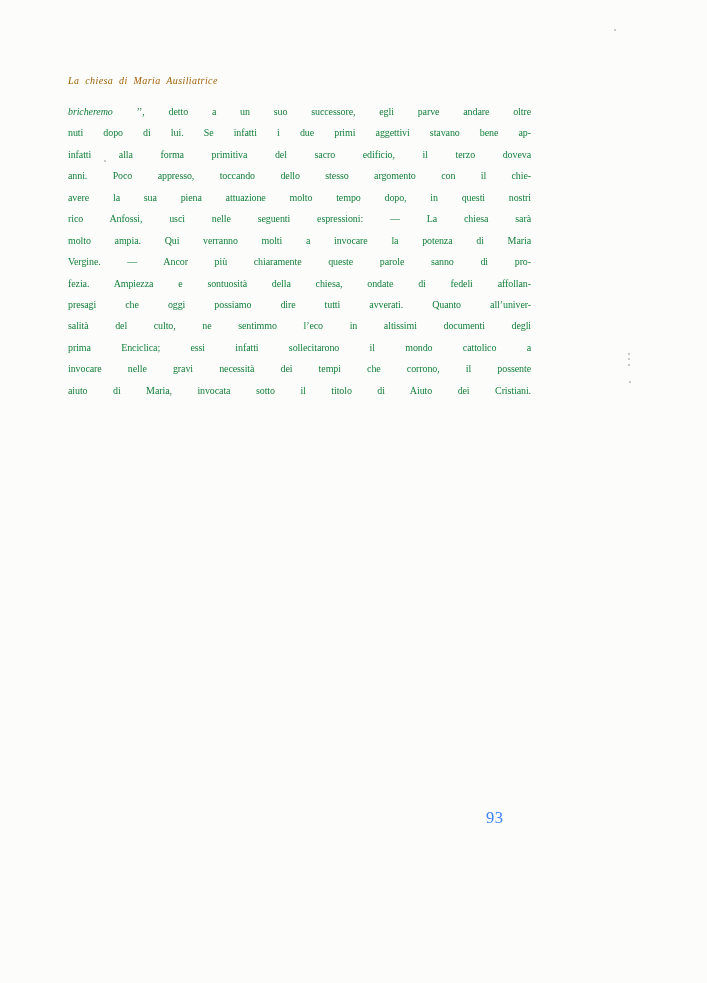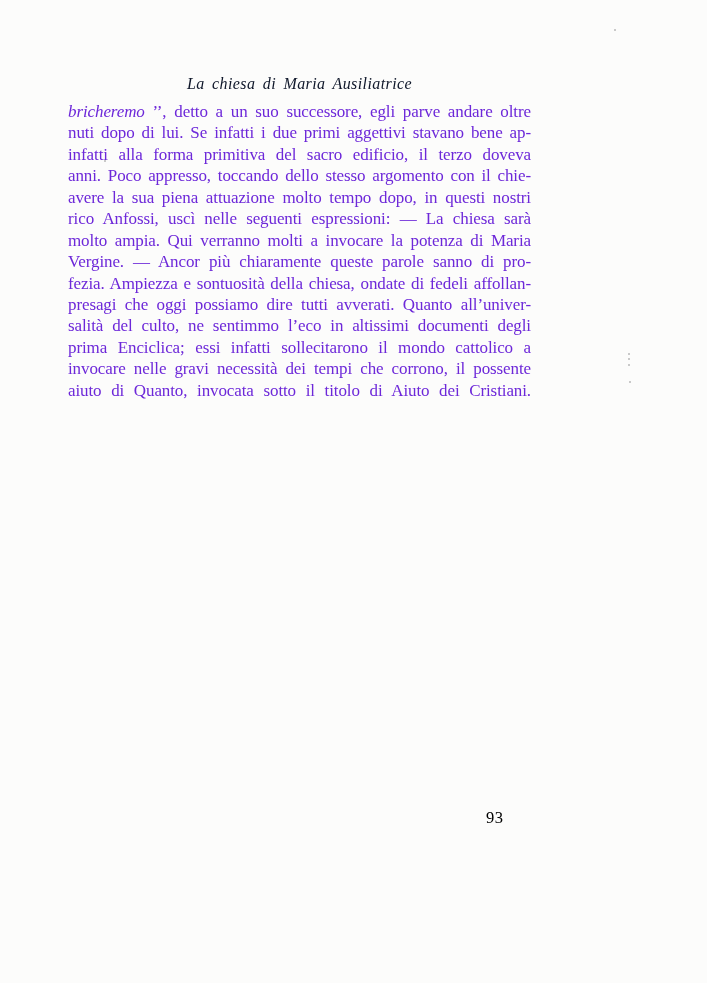--- a/index.html
+++ b/index.html
@@ -14,53 +14,52 @@
     background: #fcfcfb;
     overflow: hidden;
     font-family: "Liberation Serif", "DejaVu Serif", serif;
     color: #1e1e1e;
   }
   .running-header {
     position: absolute;
     top: 75px;
     left: 68px;
     width: 463px;
-    text-align: center;
     font-style: italic;
-    font-size: 16px;
+    font-size: 10px;
     letter-spacing: 0.4px;
     word-spacing: 3px;
-    color: #0f172a;
+    color: #a16207;
   }
   .body-text {
     position: absolute;
     top: 101px;
     left: 68px;
     width: 463px;
   }
   .body-text .line {
     white-space: nowrap;
     text-align: justify;
     text-align-last: justify;
-    font-size: 17px;
+    font-size: 10px;
     letter-spacing: -0.1px;
     line-height: 21.45px;
     height: 21.45px;
-    color: #6d28d9;
+    color: #15803d;
   }
   .body-text .line span.italic {
     font-style: italic;
   }
   .page-number {
     position: absolute;
     top: 808px;
     left: 486px;
     font-size: 16.5px;
     letter-spacing: 0.5px;
-    color: #000000;
+    color: #3b82f6;
   }
   .speck {
     position: absolute;
     width: 2px;
     height: 2px;
     border-radius: 50%;
     background: #b9b9b9;
   }
   .speck.s1 { left: 614px; top: 29px; }
   .speck.s2 { left: 628px; top: 353px; }
@@ -82,21 +81,21 @@
       <div class="line"><span>anni. Poco appresso, toccando dello stesso argomento con il chie-</span></div>
       <div class="line"><span>avere la sua piena attuazione molto tempo dopo, in questi nostri</span></div>
       <div class="line"><span>rico Anfossi, uscì nelle seguenti espressioni: — La chiesa sarà</span></div>
       <div class="line"><span>molto ampia. Qui verranno molti a invocare la potenza di Maria</span></div>
       <div class="line"><span>Vergine. — Ancor più chiaramente queste parole sanno di pro-</span></div>
       <div class="line"><span>fezia. Ampiezza e sontuosità della chiesa, ondate di fedeli affollan-</span></div>
       <div class="line"><span>presagi che oggi possiamo dire tutti avverati. Quanto all’univer-</span></div>
       <div class="line"><span>salità del culto, ne sentimmo l’eco in altissimi documenti degli</span></div>
       <div class="line"><span>prima Enciclica; essi infatti sollecitarono il mondo cattolico a</span></div>
       <div class="line"><span>invocare nelle gravi necessità dei tempi che corrono, il possente</span></div>
-      <div class="line"><span>aiuto di Quanto, invocata sotto il titolo di Aiuto dei Cristiani.</span></div>
+      <div class="line"><span>aiuto di Maria, invocata sotto il titolo di Aiuto dei Cristiani.</span></div>
     </div>
 
   <div class="page-number">93</div>
 
   <div class="speck s1"></div>
   <div class="speck s2"></div>
   <div class="speck s3"></div>
   <div class="speck s4"></div>
   <div class="speck s5"></div>
   <div class="speck s6"></div>

